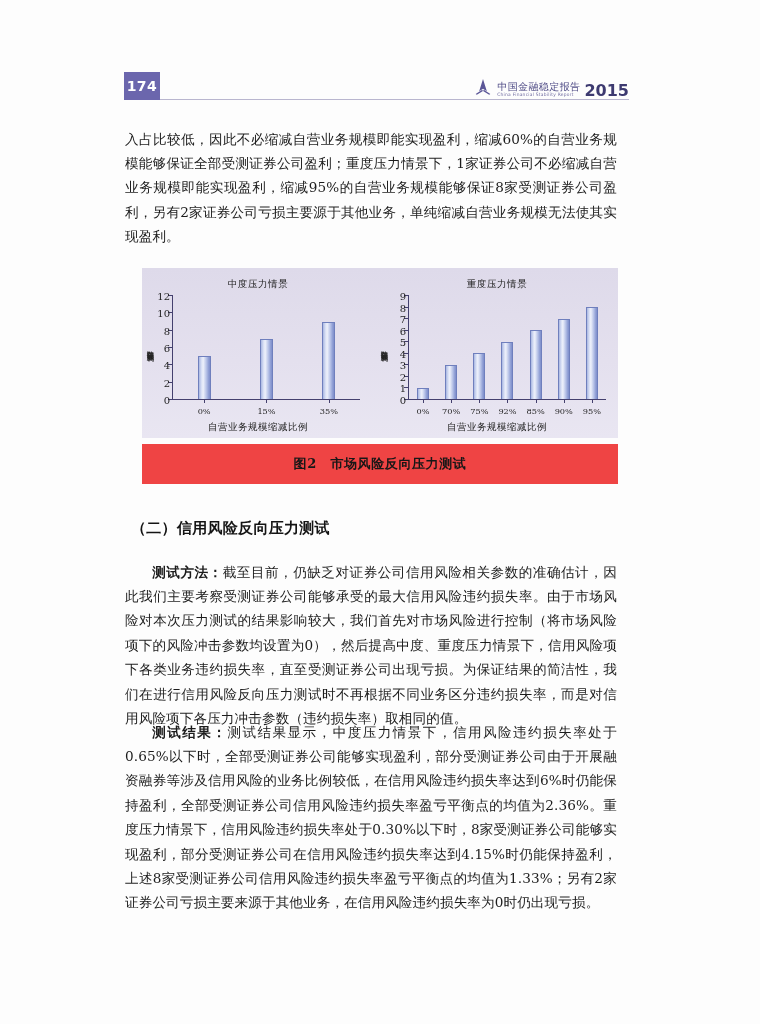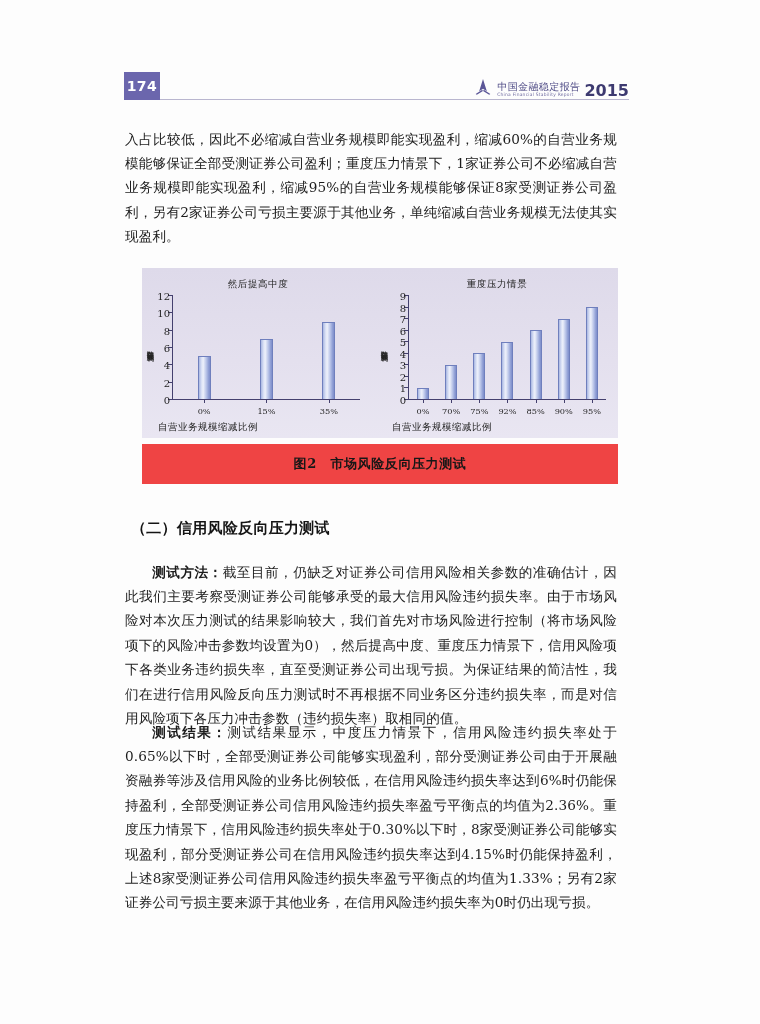--- a/index.html
+++ b/index.html
@@ -163,21 +163,22 @@
     text-orientation: upright;
     display: flex; align-items: center; justify-content: center;
     font-family: "DejaVu Serif", "Liberation Serif", serif;
     font-size: 7.4px;
     color: #232323;
     letter-spacing: -0.4px;
     line-height: 8px;
   }
   .xlabel {
     position: absolute;
-    left: 16px; bottom: 4px; width: 100%;
+    left: 0; bottom: 4px; width: 100%;
+    text-align: center;
     font-family: Liberation Sans, sans-serif;
     font-size: 9.5px;
     color: #232323;
     letter-spacing: .5px;
   }
   .plot {
     position: absolute;
     top: 28px;
     height: 104px;
   }
@@ -279,21 +280,21 @@
       <div class="brand-year">2015</div>
     </div>
   </div>
 
   <p class="para intro">入占比较低，因此不必缩减自营业务规模即能实现盈利，缩减60%的自营业务规模能够保证全部受测证券公司盈利；重度压力情景下，1家证券公司不必缩减自营业务规模即能实现盈利，缩减95%的自营业务规模能够保证8家受测证券公司盈利，另有2家证券公司亏损主要源于其他业务，单纯缩减自营业务规模无法使其实现盈利。</p>
 
   <div class="figure">
     <div class="chart-panel">
 
       <div class="chart left">
-        <div class="chart-title">然后提高中度</div>
+        <div class="chart-title">中度压力情景</div>
         <div class="ylabel">盈利证券公司家数</div>
         <div class="plot">
           <div class="axis-y"></div>
           <div class="axis-x"></div>
           <div class="bars">
               <div class="bar-slot">
                 <div class="bar" style="height: 41.6667%; width: 13px;"></div>
                 <div class="xtick"></div>
                 <div class="xtick-lab">0%</div>
               </div>

